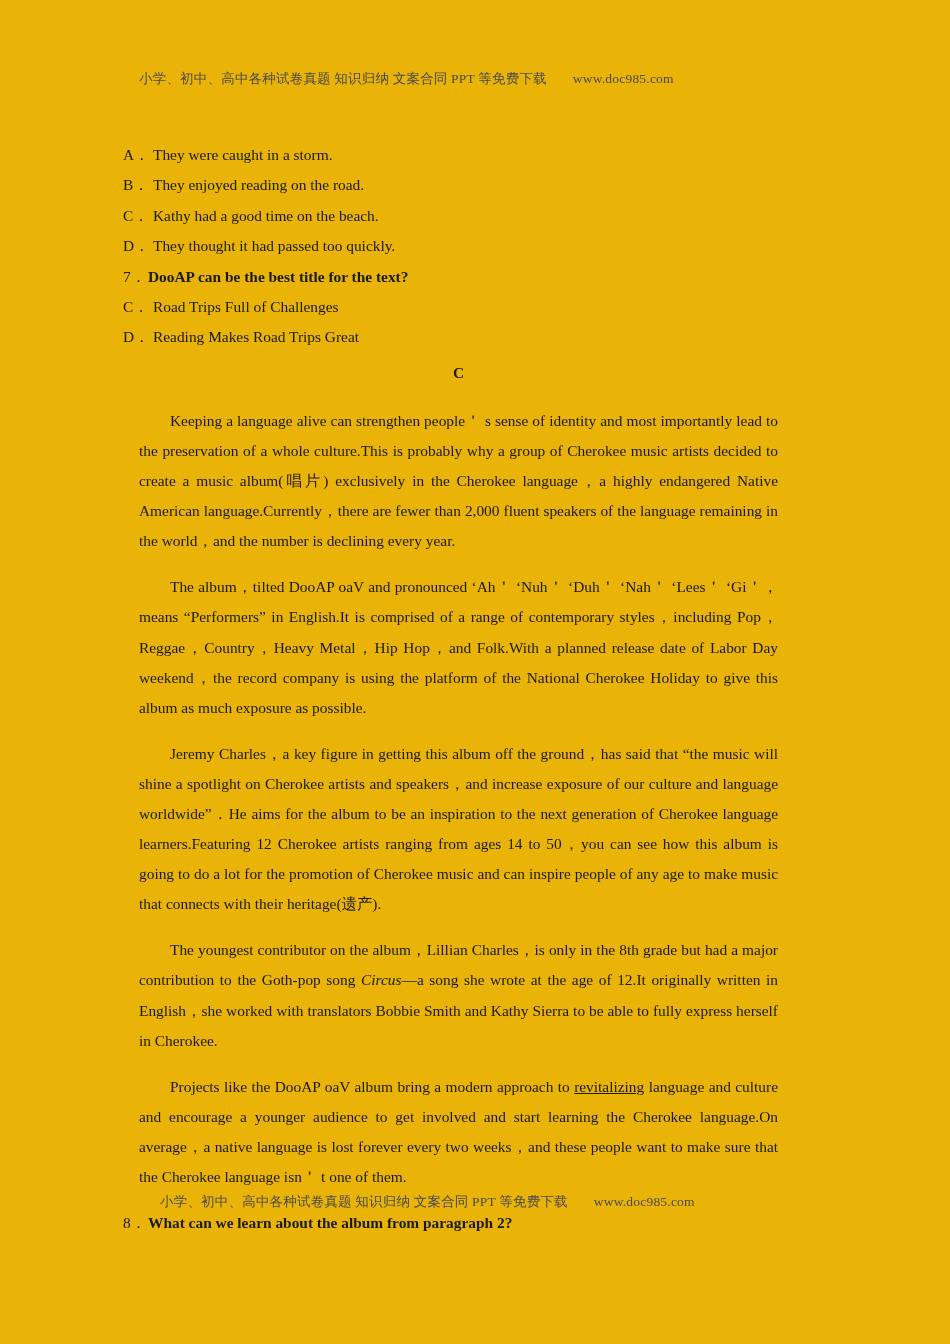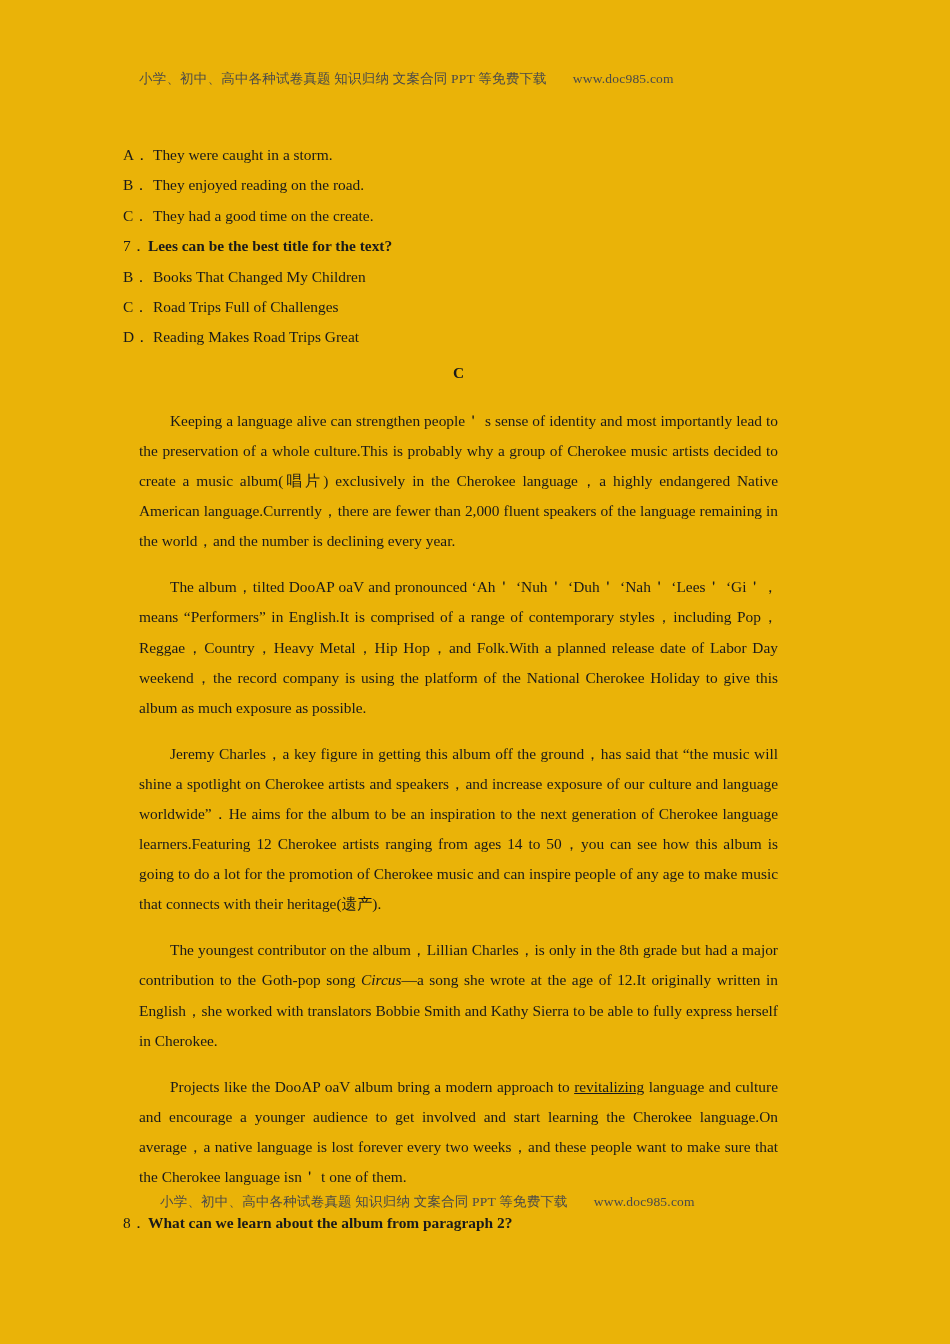--- a/index.html
+++ b/index.html
@@ -86,25 +86,25 @@
 <div class="page">
 
   <div class="watermark watermark-header">
     <span>小学、初中、高中各种试卷真题 知识归纳 文案合同 PPT 等免费下载</span><span class="wm-url">www.doc985.com</span>
   </div>
 
   <div class="content">
 
     <div class="option"><span class="opt-marker">A．</span><span>They were caught in a storm.</span></div>
     <div class="option"><span class="opt-marker">B．</span><span>They enjoyed reading on the road.</span></div>
-    <div class="option"><span class="opt-marker">C．</span><span>They had a good time on the create.</span></div>
+    <div class="option"><span class="opt-marker">C．</span><span>Kathy had a good time on the beach.</span></div>
+    <div class="option"><span class="opt-marker">D．</span><span>They thought it had passed too quickly.</span></div>
 
-    <div class="question"><span class="q-marker">7．</span><span>Lees can be the best title for the text?</span></div>
+    <div class="question"><span class="q-marker">7．</span><span>DooAP can be the best title for the text?</span></div>
 
-    <div class="option"><span class="opt-marker">B．</span><span>Books That Changed My Children</span></div>
     <div class="option"><span class="opt-marker">C．</span><span>Road Trips Full of Challenges</span></div>
     <div class="option"><span class="opt-marker">D．</span><span>Reading Makes Road Trips Great</span></div>
 
     <div class="section-label">C</div>
 
     <p class="para">Keeping a language alive can strengthen people＇ s sense of identity and most importantly lead to the preservation of a whole culture.This is probably why a group of Cherokee music artists decided to create a music album(唱片) exclusively in the Cherokee language，a highly endangered Native American language.Currently，there are fewer than 2,000 fluent speakers of the language remaining in the world，and the number is declining every year.</p>
     <p class="para">The album，tilted DooAP oaV and pronounced ‘Ah＇ ‘Nuh＇ ‘Duh＇ ‘Nah＇ ‘Lees＇ ‘Gi＇，means “Performers” in English.It is comprised of a range of contemporary styles，including Pop，Reggae，Country，Heavy Metal，Hip Hop，and Folk.With a planned release date of Labor Day weekend，the record company is using the platform of the National Cherokee Holiday to give this album as much exposure as possible.</p>
     <p class="para">Jeremy Charles，a key figure in getting this album off the ground，has said that “the music will shine a spotlight on Cherokee artists and speakers，and increase exposure of our culture and language worldwide”．He aims for the album to be an inspiration to the next generation of Cherokee language learners.Featuring 12 Cherokee artists ranging from ages 14 to 50，you can see how this album is going to do a lot for the promotion of Cherokee music and can inspire people of any age to make music that connects with their heritage(遗产).</p>
 
     <p class="para"><span>The youngest contributor on the album，Lillian Charles，is only in the 8th grade but had a major contribution to the Goth-pop song </span><span class="italic">Circus</span><span>—a song she wrote at the age of 12.It originally written in English，she worked with translators Bobbie Smith and Kathy Sierra to be able to fully express herself in Cherokee.</span></p>

